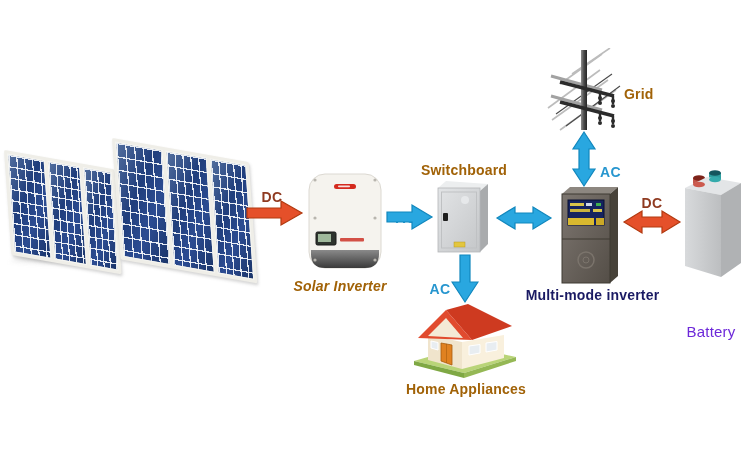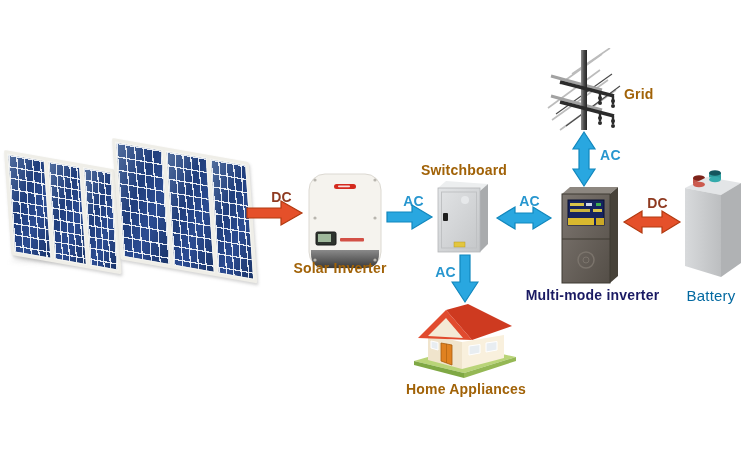--- a/index.html
+++ b/index.html
@@ -6,28 +6,28 @@
   .canvas{
     position:relative;width:745px;height:450px;background:#ffffff;overflow:hidden;
     font-family:"Liberation Sans",sans-serif;
   }
   .abs{position:absolute;}
   
   .node-label{
     position:absolute;font-size:14px;font-weight:bold;color:#a16207;
     text-align:center;letter-spacing:.2px;white-space:nowrap;
   }
-  .battery-label{font-weight:400;color:#0369a1;font-size:15px;}
+  .battery-label{font-weight:400;color:#6d28d9;font-size:15px;margin-top:36px;}
   .navy{color:#1a1a63;}
   .sub-label{font-size:11px;}
   .flow-label{
     position:absolute;font-size:14px;font-weight:bold;letter-spacing:.3px;
-    text-align:right;white-space:nowrap;
-  }
-  .flow-label.ac{color:#2796cf;}
+    text-align:center;white-space:nowrap;
+  }
+  .flow-label.ac{color:#2796cf;margin-top:17px;}
   .flow-label.dc{color:#8f3a20;}
   
   svg .ac-fill{fill:#29a7e0;stroke:#1187bd;stroke-width:1.2;}
   svg .dc-fill{fill:#e5502a;stroke:#b23a10;stroke-width:1.2;}
   
   .panel-array{
     position:absolute;display:flex;gap:3px;padding:3px;
     background:#efeee8;border-radius:2px;
     transform:rotate(10deg) skewX(14deg);
     transform-origin:top left;
@@ -84,21 +84,21 @@
     <rect x="9" y="60" width="20" height="13" rx="1.5" fill="#2e342e" stroke="#1a1a1a"></rect>
     <rect x="11" y="62" width="13" height="8" fill="#9fb89b"></rect>
     <rect x="33" y="66" width="24" height="3.5" rx="1" fill="#cc3328" opacity="0.85"></rect>
     <circle cx="8" cy="8" r="1.6" fill="#b8b5ae"></circle>
       <circle cx="68" cy="8" r="1.6" fill="#b8b5ae"></circle>
     <circle cx="8" cy="46" r="1.6" fill="#b8b5ae"></circle>
       <circle cx="68" cy="46" r="1.6" fill="#b8b5ae"></circle>
     <circle cx="8" cy="88" r="1.6" fill="#b8b5ae"></circle>
       <circle cx="68" cy="88" r="1.6" fill="#b8b5ae"></circle>
   </svg>
-  <div class="node-label" style="left:270px;top:260px;width:140px;">Solar Inverter</div>
+  <div class="node-label" style="left:270px;top:278px;width:140px;font-style:italic;">Solar Inverter</div>
 
   <div class="flow-label ac" style="left:388px;top:193px;width:36px;">AC</div>
   <svg class="abs" style="left:386px;top:202px;" width="48" height="30" viewBox="0 0 48 30">
     <polygon class="ac-fill" points="1,10 26,10 26,3 46,15 26,27 26,20 1,20"></polygon>
   </svg>
 
   <div class="node-label" style="left:404px;top:162px;width:120px;">Switchboard</div>
   <svg class="abs" style="left:436px;top:180px;" width="54" height="76" viewBox="0 0 54 76">
     <defs>
       <linearGradient id="sbF" x1="0" y1="0" x2="1" y2="1">

